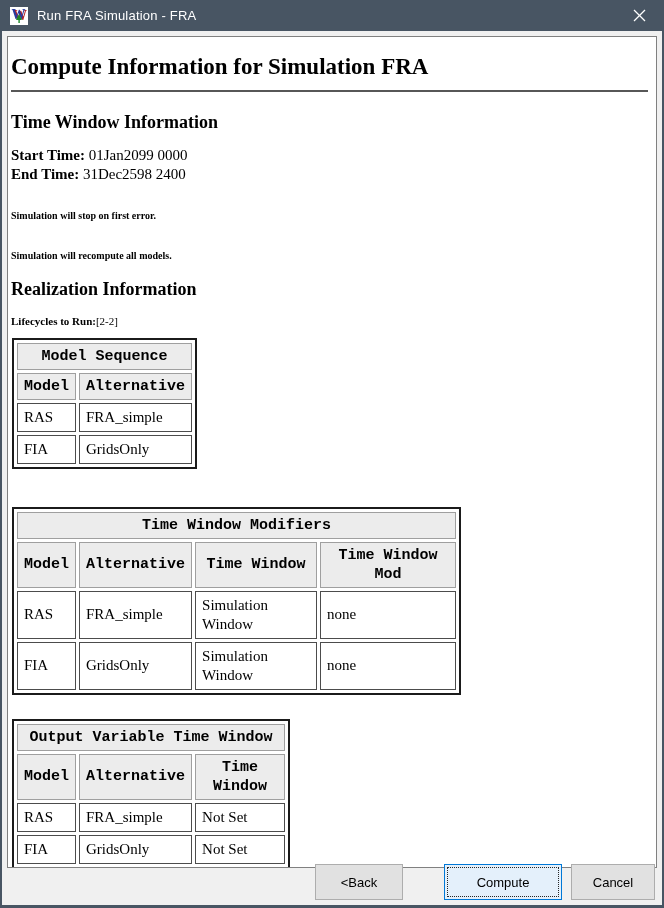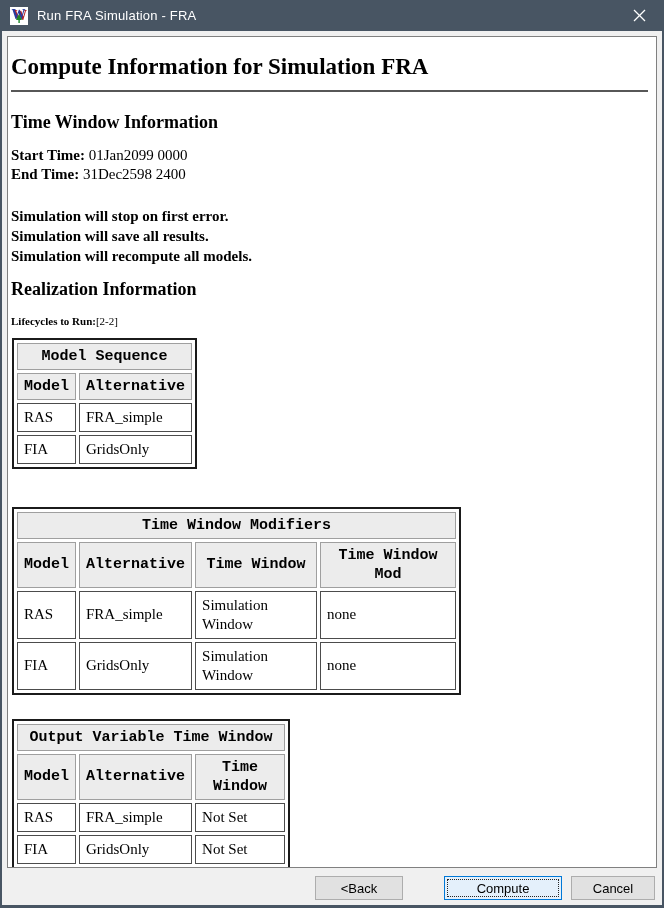--- a/index.html
+++ b/index.html
@@ -43,21 +43,21 @@
   .rule{
     height:2px;background:#575757;border:none;margin:0;
   }
   .content h2{
     font-size:18px;font-weight:bold;line-height:1.1;
   }
   .h2-tw{margin:21px 0 13px 0;}
   .h2-real{margin:14px 0 12px 0;}
   .times{font-size:15px;line-height:19px;margin:0;}
   .times b{font-weight:bold;}
-  .notes{font-size:15px;line-height:20px;font-weight:bold;margin:22px 0 0 0;}
+  .notes{font-size:10px;line-height:20px;font-weight:bold;margin:22px 0 0 0;}
   .lifecycles{font-size:11px;line-height:19px;margin:0 0 0 0;}
   .lifecycles b{font-weight:bold;}
 
   table.data{
     border-collapse:separate;border-spacing:3px;
     border:2px solid #1b1b1b;
     background:#ffffff;
     font-size:15px;
     margin-left:1px;
   }
@@ -79,21 +79,21 @@
   .c-alt{width:80px;box-sizing:border-box;}
   .c-tw{width:122px;box-sizing:border-box;}
   .c-twmod{width:136px;box-sizing:border-box;}
   .c-ovtw{width:90px;box-sizing:border-box;}
 
   .button-bar{
     position:absolute;right:7px;bottom:5px;
     display:flex;gap:9px;align-items:center;
   }
   .btn{
-    height:24px;
+    height:36px;
     box-sizing:border-box;
     background:#e1e1e1;
     border:1px solid #adadad;
     font-family:"Liberation Sans",sans-serif;
     font-size:13px;color:#000;
     display:flex;align-items:center;justify-content:center;
     cursor:default;
   }
   .btn-back{width:88px;}
   .btn-compute{
@@ -137,21 +137,21 @@
 
     <h2 class="h2-tw">Time Window Information</h2>
 
     <p class="times">
       <b>Start Time:</b><span> 01Jan2099 0000</span><br>
       <b>End Time:</b><span> 31Dec2598 2400</span>
     </p>
 
     <p class="notes">
       <span>Simulation will stop on first error.</span><br>
-      <span>Simulation will save all results.</span><br>
+      <br>
       <span>Simulation will recompute all models.</span>
     </p>
 
     <h2 class="h2-real">Realization Information</h2>
 
     <p class="lifecycles">
       <b>Lifecycles to Run:</b><span>[2-2]</span>
     </p>
 
     <table class="data t-ms">

